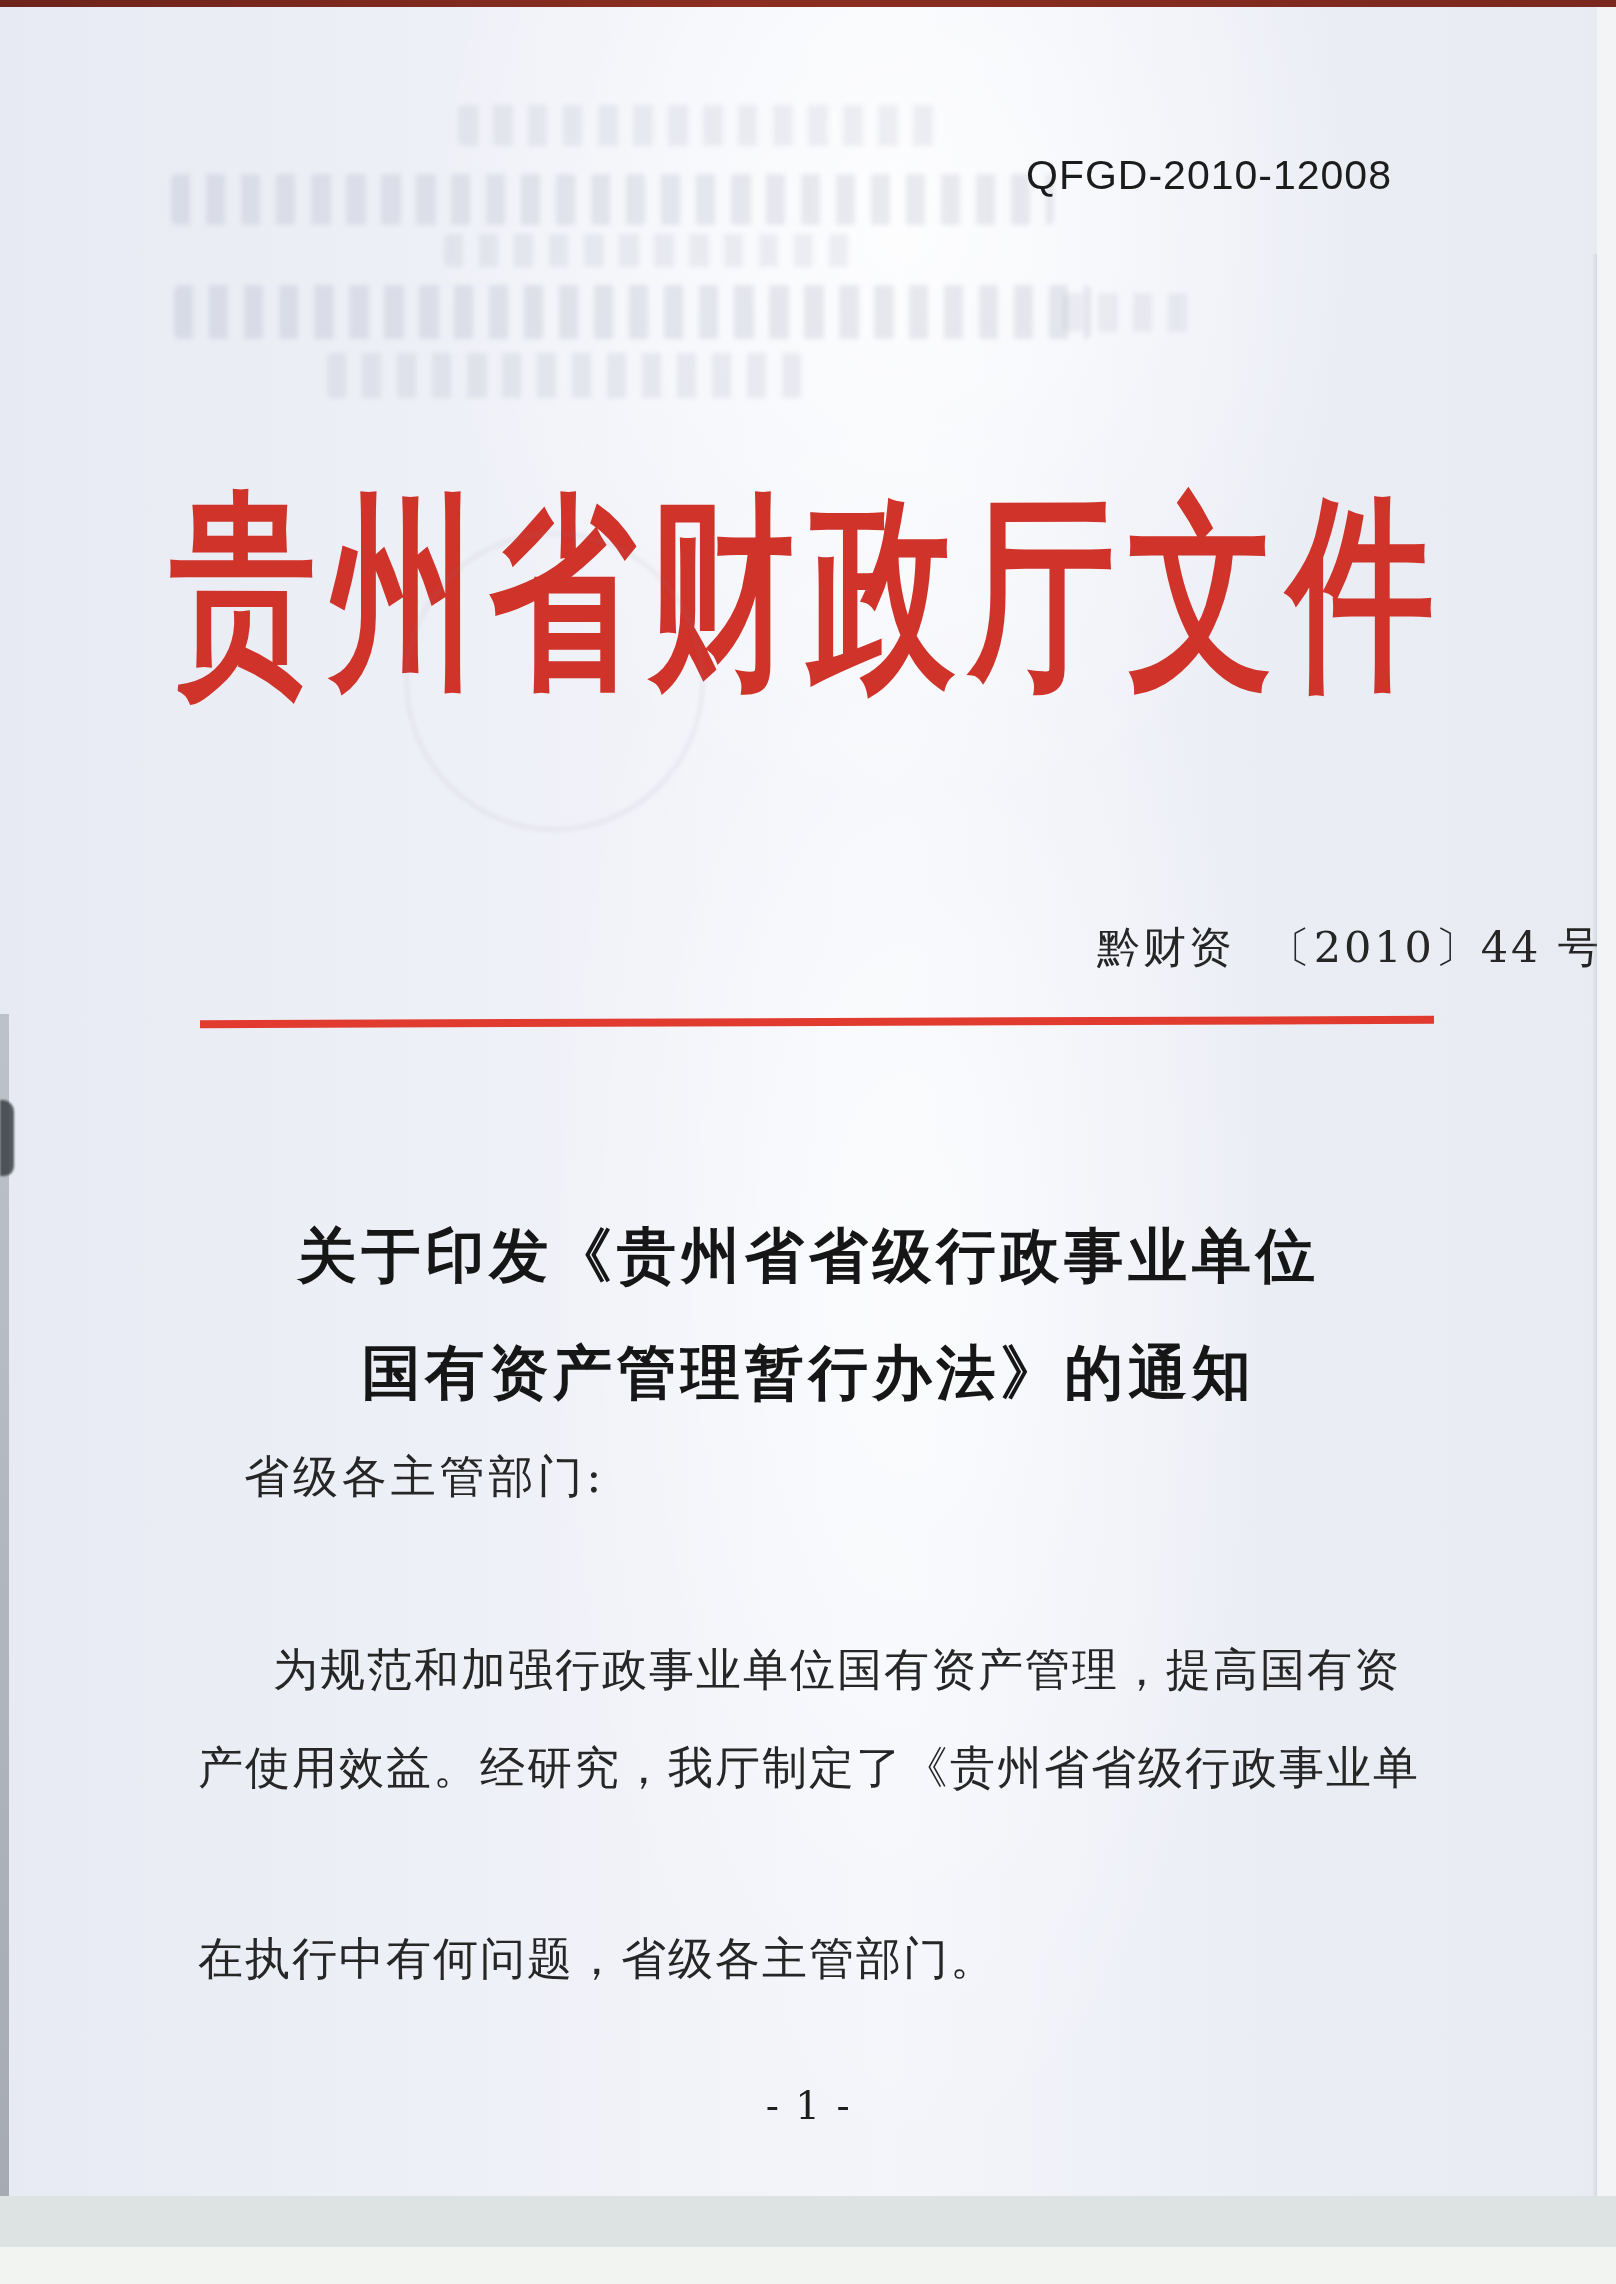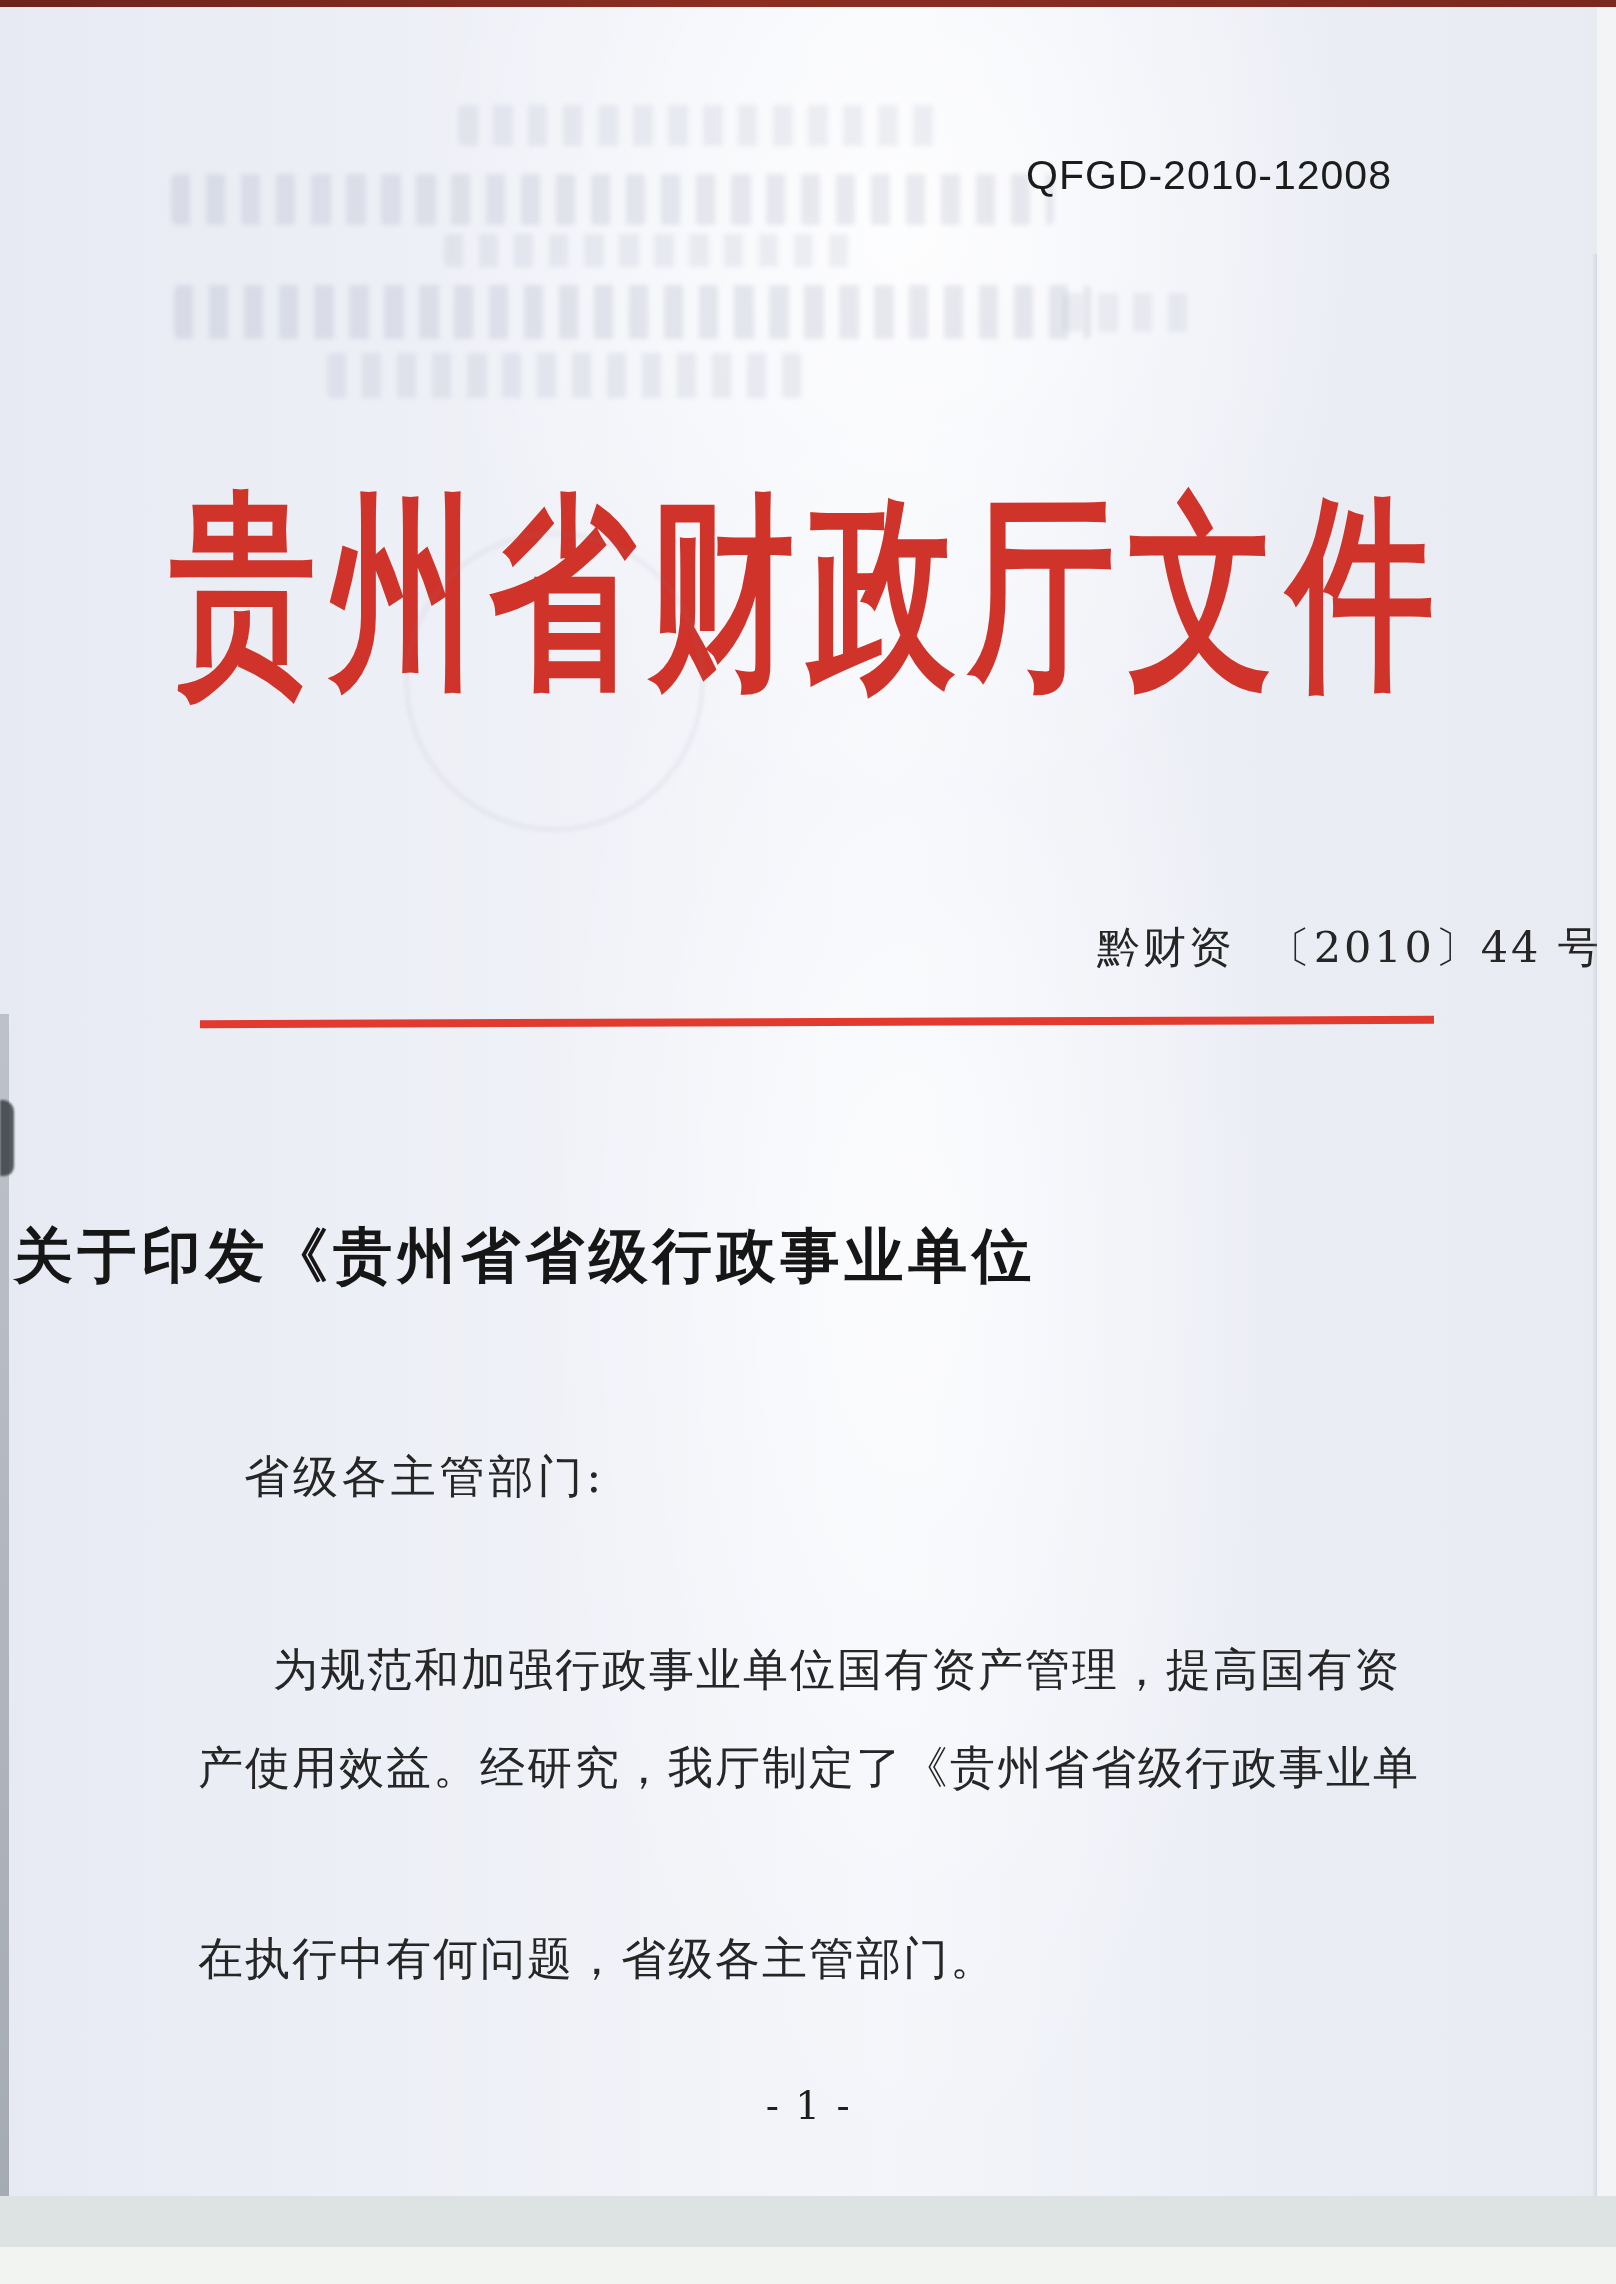--- a/index.html
+++ b/index.html
@@ -76,21 +76,21 @@
     white-space: pre;
   }
   .red-divider {
     position: absolute; left: 200px; top: 1018px;
     width: 1234px; height: 7.8px;
     background: #e13a2e;
     transform: rotate(-0.2deg);
   }
   .title-line {
     position: absolute; left: 13.7px;
-    width: 1590px; 
+    width: 1590px; text-align: center;
     font-size: 59px; font-weight: bold;
     letter-spacing: 4.9px;
     color: #161616;
     white-space: nowrap;
   }
   .t1 { top: 1217px; }
   .t2 { top: 1334px; }
   .salutation {
     position: absolute; left: 244px; top: 1447px;
     font-size: 45px; letter-spacing: 3.9px;
@@ -165,20 +165,21 @@
 
     <div class="letterhead">贵州省财政厅文件</div>
 
     <div class="seal"></div>
 
     <div class="doc-number">黔财资  〔2010〕44 号</div>
 
     <div class="red-divider"></div>
 
     <div class="title-line t1">关于印发《贵州省省级行政事业单位</div>
+    <div class="title-line t2">国有资产管理暂行办法》的通知</div>
 
     <div class="salutation">省级各主管部门:</div>
 
     <div class="body-line b1">为规范和加强行政事业单位国有资产管理，提高国有资</div>
     <div class="body-line b2">产使用效益。经研究，我厅制定了《贵州省省级行政事业单</div>
     <div class="body-line b4">在执行中有何问题，省级各主管部门。</div>
 
     <div class="page-number">- 1 -</div>
 
     <div class="left-strip"></div>

